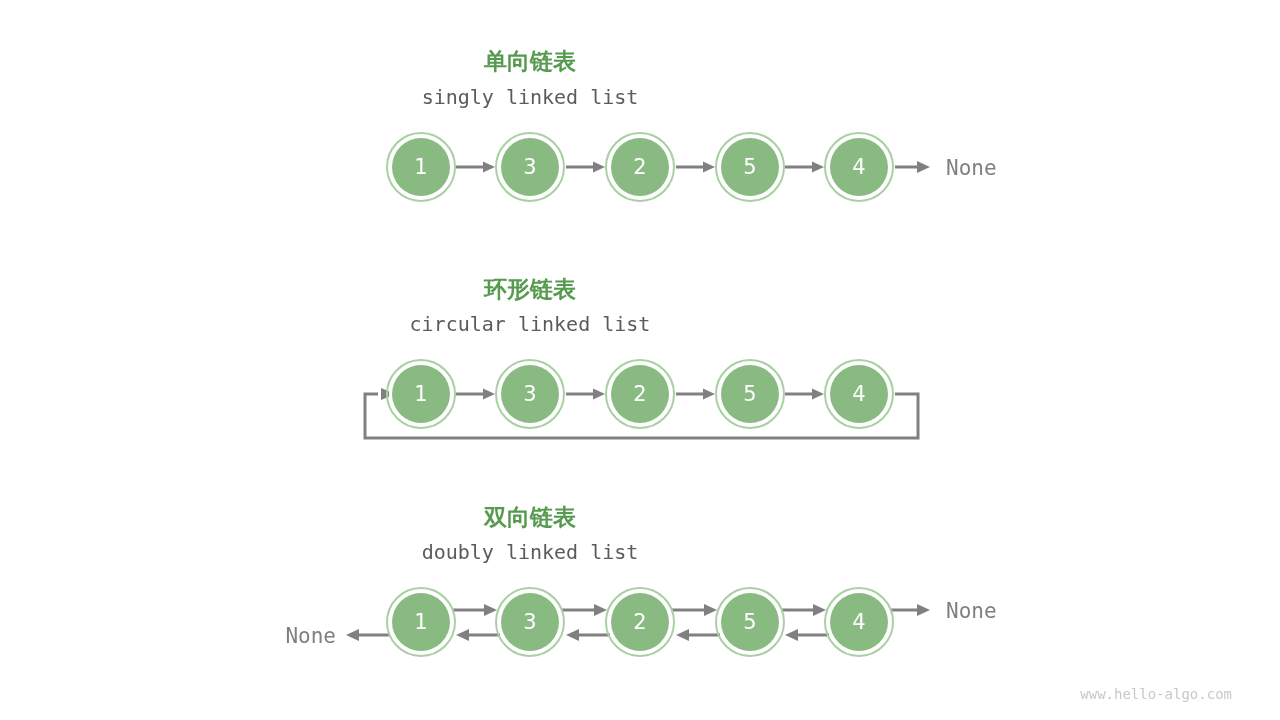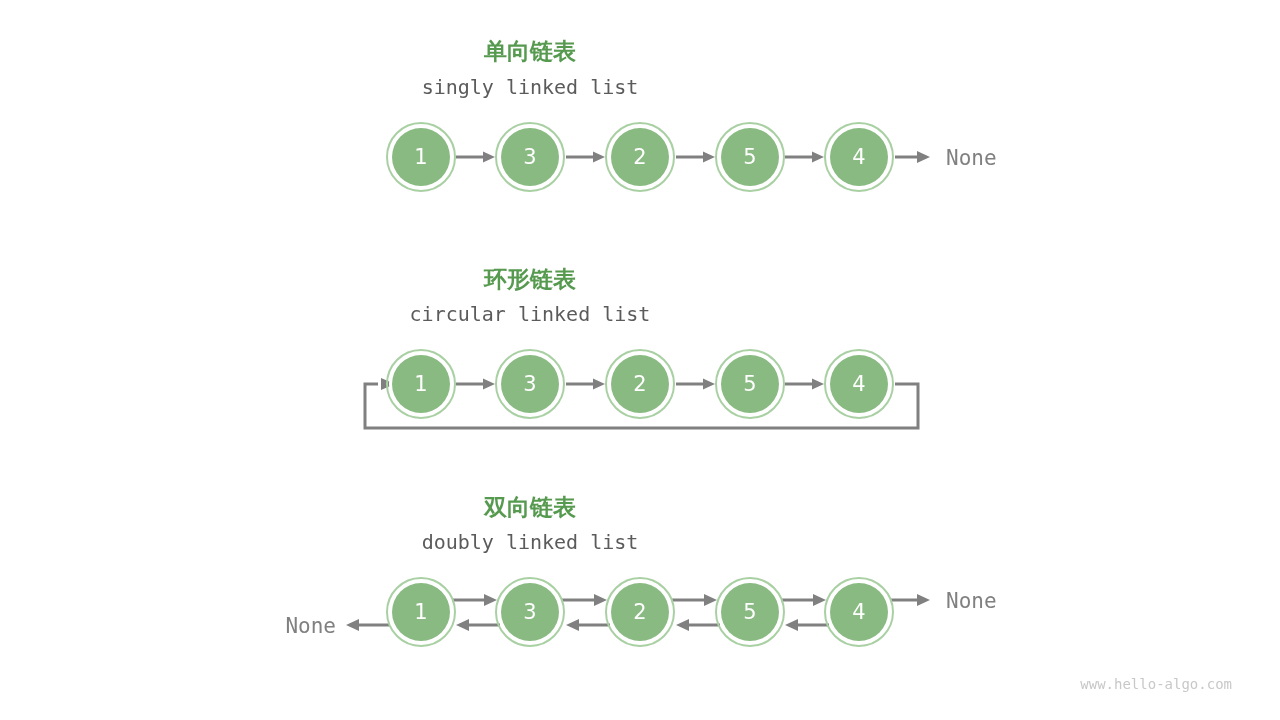--- a/index.html
+++ b/index.html
@@ -9,21 +9,21 @@
   }
   body {
     width: 1280px;
     height: 720px;
     position: relative;
     overflow: hidden;
     font-family: "DejaVu Sans", sans-serif;
   }
   .stage {
     position: absolute;
-    left: 0; top: 0;
+    left: 0; top: 10px;
     width: 1280px;
     height: 623px;
   }
   svg.diagram {
     display: block;
     width: 1280px;
     height: 720px;
   }
   text.cn-title {
     font-family: "DejaVu Sans", sans-serif;

